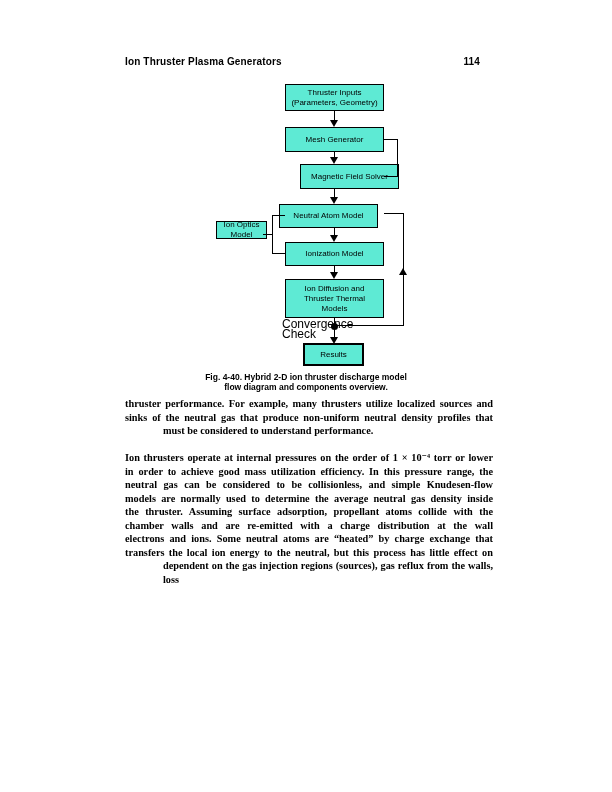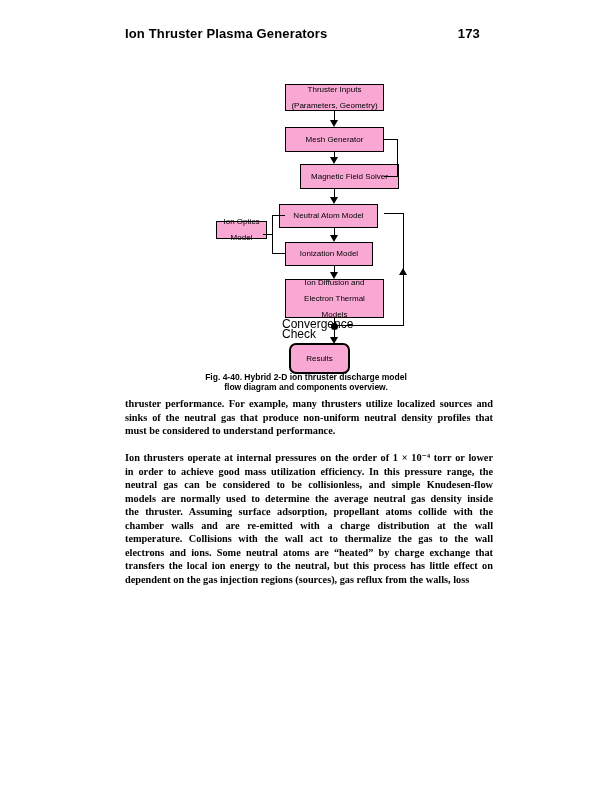--- a/index.html
+++ b/index.html
@@ -7,31 +7,31 @@
     position:relative;
     width:612px;height:792px;
     background:#ffffff;
     font-family:"Liberation Sans", sans-serif;
     color:#000;
     overflow:hidden;
     margin:0 auto;
   }
   
   .runhead{
-    position:absolute;left:125px;top:26px;width:368px;height:12px;
-    font-size:13px;font-weight:bold;letter-spacing:.15px;
+    position:absolute;left:125px;top:56px;width:368px;height:12px;
+    font-size:10px;font-weight:bold;letter-spacing:.15px;
   }
   .runhead .pagenum{position:absolute;left:0;top:0;width:355px;text-align:right;}
   .runhead .htitle{position:absolute;left:0;top:0;}
   
   .dbox{
     position:absolute;box-sizing:border-box;
-    border:1px solid #000;background:#f9a8d4;
+    border:1px solid #000;background:#5eead4;
     display:flex;align-items:center;justify-content:center;
-    text-align:center;font-size:8px;line-height:16px;white-space:pre-line;
+    text-align:center;font-size:8px;line-height:10px;white-space:pre-line;
   }
   .vl{position:absolute;width:1px;background:#000;}
   .hl{position:absolute;height:1px;background:#000;}
   .arr-down{position:absolute;width:0;height:0;
     border-left:4px solid transparent;border-right:4px solid transparent;
     border-top:7px solid #000;}
   .arr-up{position:absolute;width:0;height:0;
     border-left:4px solid transparent;border-right:4px solid transparent;
     border-bottom:7px solid #000;}
   .dot{position:absolute;width:7px;height:7px;border-radius:50%;background:#000;}
@@ -43,46 +43,46 @@
     text-align:center;font-size:8.5px;line-height:10px;font-weight:bold;
     white-space:pre-line;
   }
   
   .para{
     position:absolute;left:125px;width:368px;
     font-family:"Liberation Serif","DejaVu Serif",serif;
     font-size:10.3px;line-height:13.5px;font-weight:bold;
   }
   .jline{text-align:justify;text-align-last:justify;}
-  .jline.last{text-align-last:left;}
+  .jline.last{text-align-last:left;margin-left:38px;}
 </style>
 </head>
 <body>
 
 <div class="page">
 
   <div class="runhead">
     <span class="htitle">Ion Thruster Plasma Generators</span>
-    <span class="pagenum">173</span>
+    <span class="pagenum">114</span>
   </div>
 
   <div>
 
     <div class="dbox" style="left:285px;top:84px;width:99px;height:27px;">Thruster Inputs
 (Parameters, Geometry)</div>
     <div class="dbox" style="left:285px;top:127px;width:99px;height:25px;">Mesh Generator</div>
     <div class="dbox" style="left:300px;top:164px;width:99px;height:25px;">Magnetic Field Solver</div>
     <div class="dbox" style="left:279px;top:204px;width:99px;height:24px;">Neutral Atom Model</div>
     <div class="dbox" style="left:216px;top:221px;width:51px;height:18px;">Ion Optics
 Model</div>
-    <div class="dbox" style="left:285px;top:242px;width:88px;height:24px;">Ionization Model</div>
+    <div class="dbox" style="left:285px;top:242px;width:99px;height:24px;">Ionization Model</div>
     <div class="dbox" style="left:285px;top:279px;width:99px;height:39px;">Ion Diffusion and
-Electron Thermal
+Thruster Thermal
 Models</div>
-    <div class="dbox" style="left:289px;top:343px;width:61px;height:31px;border-width:2px;border-radius:7px;">Results</div>
+    <div class="dbox" style="left:303px;top:343px;width:61px;height:23px;border-width:2px;">Results</div>
 
     <div class="vl" style="left:334px;top:111px;height:10px;"></div>
     <div class="arr-down" style="left:330px;top:120px;"></div>
 
     <div class="vl" style="left:334px;top:152px;height:6px;"></div>
     <div class="arr-down" style="left:330px;top:157px;"></div>
 
     <div class="vl" style="left:334px;top:189px;height:8px;"></div>
     <div class="arr-down" style="left:330px;top:197px;"></div>
 
@@ -125,19 +125,18 @@
     <div class="jline last">must be considered to understand performance.</div>
   </div>
 
   <div class="para" style="top:451px;">
     <div class="jline">Ion thrusters operate at internal pressures on the order of 1 × 10⁻⁴ torr or lower</div>
     <div class="jline">in order to achieve good mass utilization efficiency. In this pressure range, the</div>
     <div class="jline">neutral gas can be considered to be collisionless, and simple Knudesen-flow</div>
     <div class="jline">models are normally used to determine the average neutral gas density inside</div>
     <div class="jline">the thruster. Assuming surface adsorption, propellant atoms collide with the</div>
     <div class="jline">chamber walls and are re-emitted with a charge distribution at the wall</div>
-    <div class="jline">temperature. Collisions with the wall act to thermalize the gas to the wall</div>
     <div class="jline">electrons and ions. Some neutral atoms are “heated” by charge exchange that</div>
     <div class="jline">transfers the local ion energy to the neutral, but this process has little effect on</div>
     <div class="jline last">dependent on the gas injection regions (sources), gas reflux from the walls, loss</div>
   </div>
 
 </div>
 
 </body></html>

